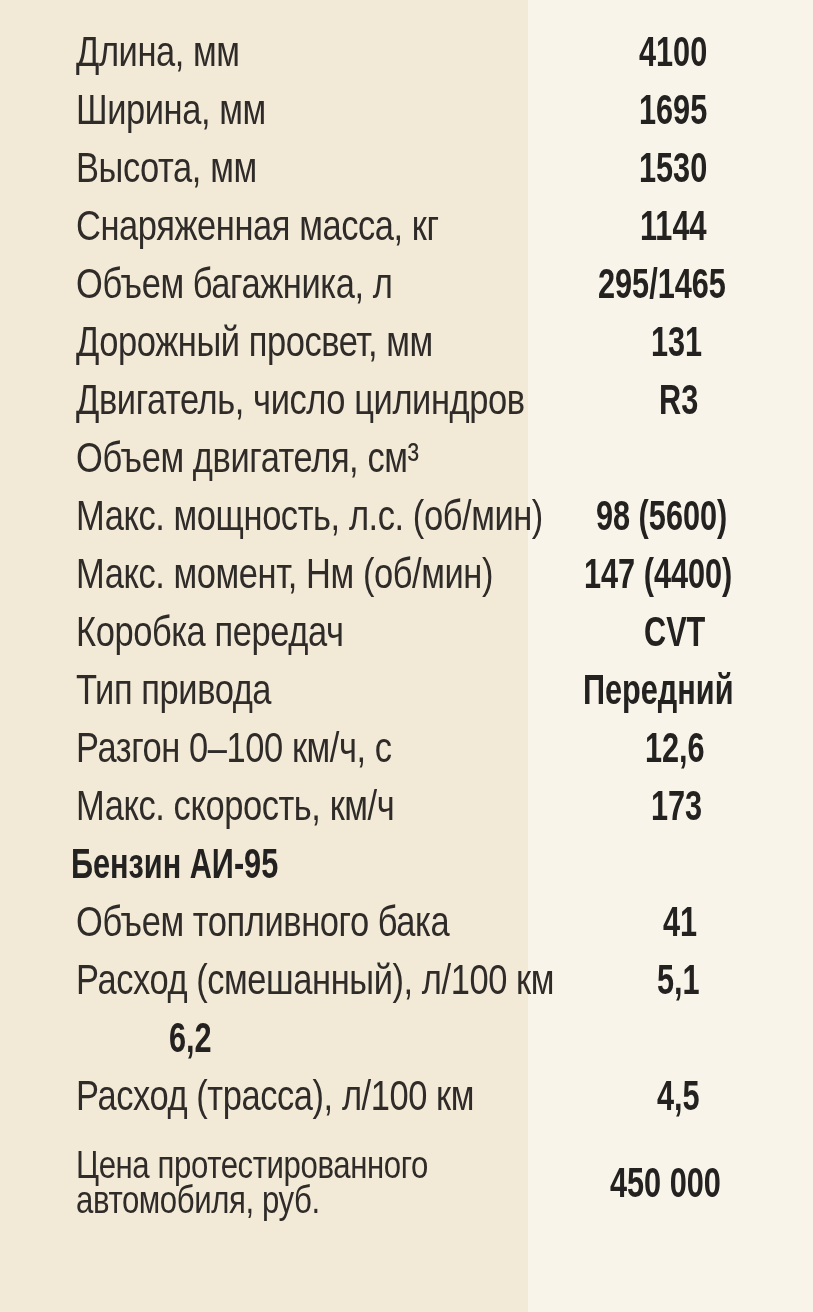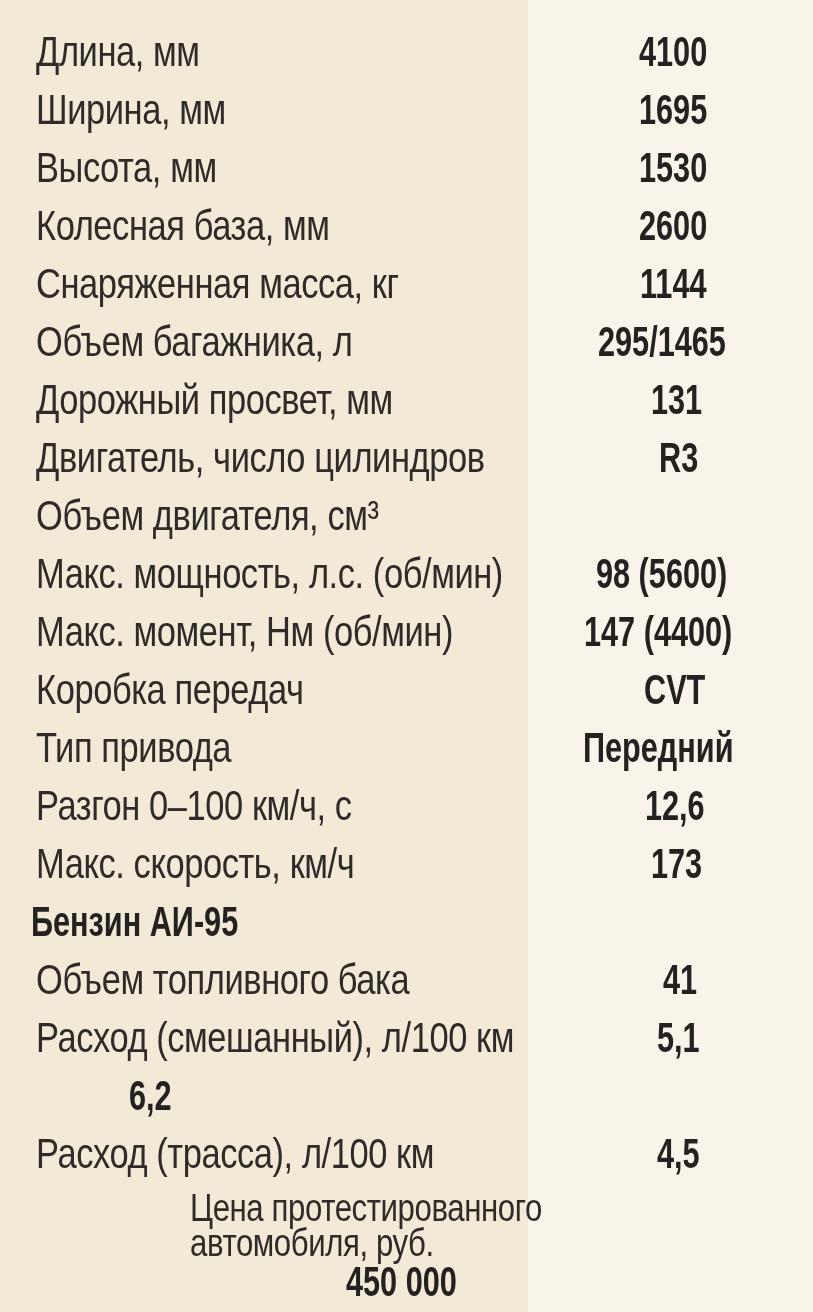--- a/index.html
+++ b/index.html
@@ -24,20 +24,21 @@
     background: #f8f4e9;
   }
   .rows {
     position: relative;
     padding-top: 23px;
   }
   .row {
     display: flex;
     align-items: center;
     height: 58px;
+    margin-left: 40px;
   }
   .cell-label {
     flex: 1 1 auto;
     padding-left: 36px;
     min-width: 0;
   }
   .cell-value {
     flex: 0 0 285px;
     width: 285px;
     padding-left: 31px;
@@ -59,21 +60,20 @@
   .value-text {
     font-size: 42px;
     line-height: 1;
     font-weight: bold;
     color: #242220;
     transform: scaleX(0.73);
   }
   .row-tall {
     height: 100px;
     margin-top: 8px;
-    flex-direction: column;
   }
   .row-tall .label-text {
     font-size: 38px;
     line-height: 35px;
     white-space: normal;
     width: 470px;
   }
 </style>
 </head>
 <body>
@@ -91,24 +91,20 @@
     <div class="row">
       <div class="cell-label"><span class="t label-text">Ширина, мм</span></div>
       <div class="cell-value"><span class="t value-text">1695</span></div>
     </div>
 
     <div class="row">
       <div class="cell-label"><span class="t label-text">Высота, мм</span></div>
       <div class="cell-value"><span class="t value-text">1530</span></div>
     </div>
 
-    <div class="row">
-      <div class="cell-label"><span class="t label-text">Колесная база, мм</span></div>
-      <div class="cell-value"><span class="t value-text">2600</span></div>
-    </div>
 
     <div class="row">
       <div class="cell-label"><span class="t label-text">Снаряженная масса, кг</span></div>
       <div class="cell-value"><span class="t value-text">1144</span></div>
     </div>
 
     <div class="row">
       <div class="cell-label"><span class="t label-text">Объем багажника, л</span></div>
       <div class="cell-value"><span class="t value-text">295/1465</span></div>
     </div>

